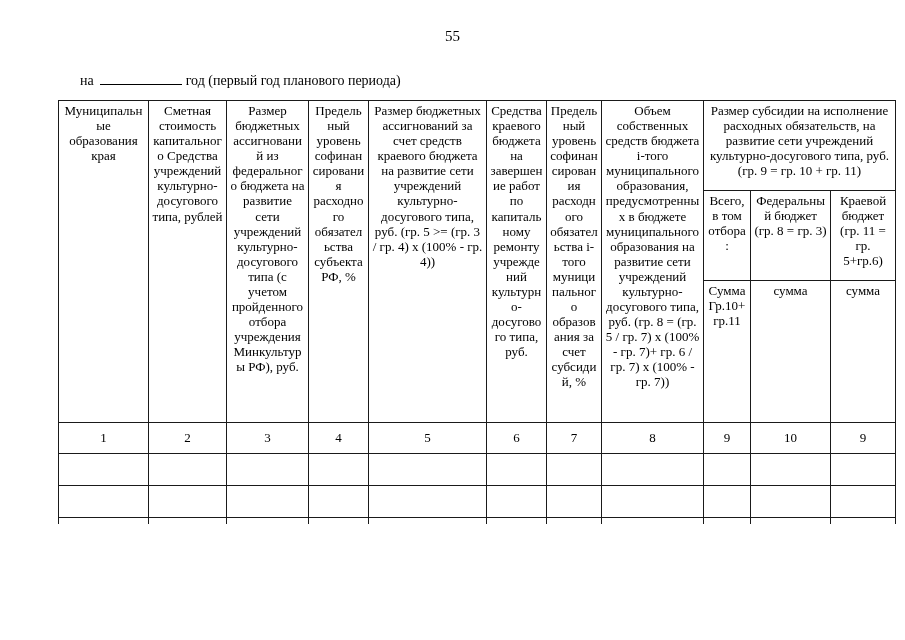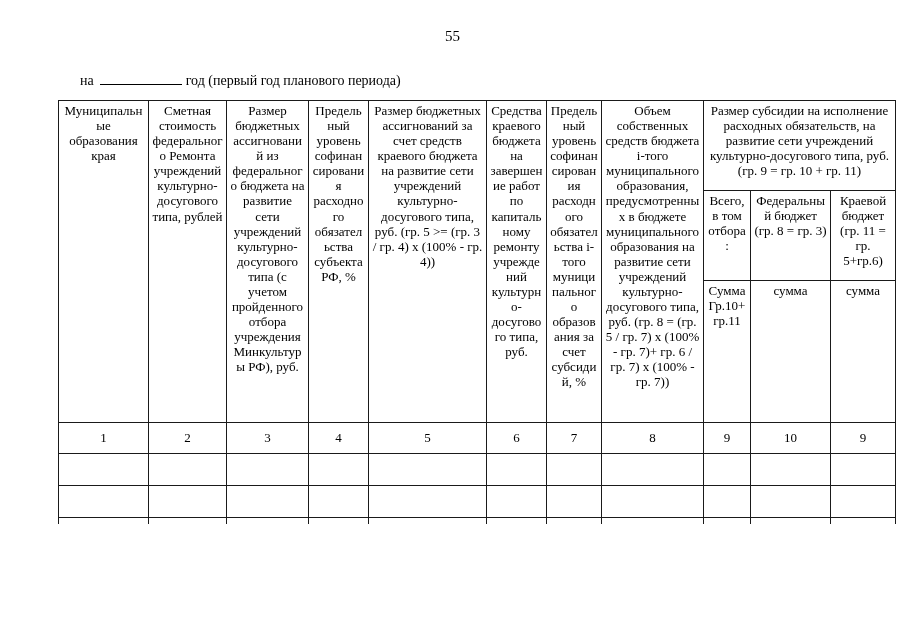--- a/index.html
+++ b/index.html
@@ -78,21 +78,21 @@
       <col style="width:55px">
         <col style="width:102px">
         <col style="width:47px">
       <col style="width:80px">
         <col style="width:65px">
     </colgroup>
 
     <tbody>
         <tr class="r-group">
       <td rowspan="3">Муниципальные образования края</td>
-      <td rowspan="3">Сметная стоимость федерального Ремонта учреждений культурно-досугового типа, рублей</td>
+      <td rowspan="3">Сметная стоимость капитального Средства учреждений культурно-досугового типа, рублей</td>
       <td rowspan="3">Размер бюджетных ассигнований из федерального бюджета на развитие сети учреждений культурно-досугового типа (с учетом пройденного отбора учреждения Минкультуры РФ), руб.</td>
       <td rowspan="3">Предельный уровень софинансирования расходного обязательства субъекта РФ, %</td>
       <td rowspan="3">Размер бюджетных ассигнований за счет средств краевого бюджета на развитие сети учреждений культурно-досугового типа, руб. (гр. 5 &gt;= (гр. 3 / гр. 4) х (100% - гр. 4))</td>
       <td rowspan="3">Средства краевого бюджета на завершение работ по капитальному ремонту учреждений культурно-досугового типа, руб.</td>
       <td rowspan="3">Предельный уровень софинансирования расходного обязательства i-того муниципального образования за счет субсидий, %</td>
       <td rowspan="3">Объем собственных средств бюджета i-того муниципального образования, предусмотренных в бюджете муниципального образования на развитие сети учреждений культурно-досугового типа, руб. (гр. 8 = (гр. 5 / гр. 7) х (100% - гр. 7)+ гр. 6 / гр. 7) х (100% - гр. 7))</td>
       <td colspan="3">Размер субсидии на исполнение расходных обязательств, на развитие сети учреждений культурно-досугового типа, руб. (гр. 9 = гр. 10 + гр. 11)</td>
     </tr>
 
     <tr class="r-sub">

